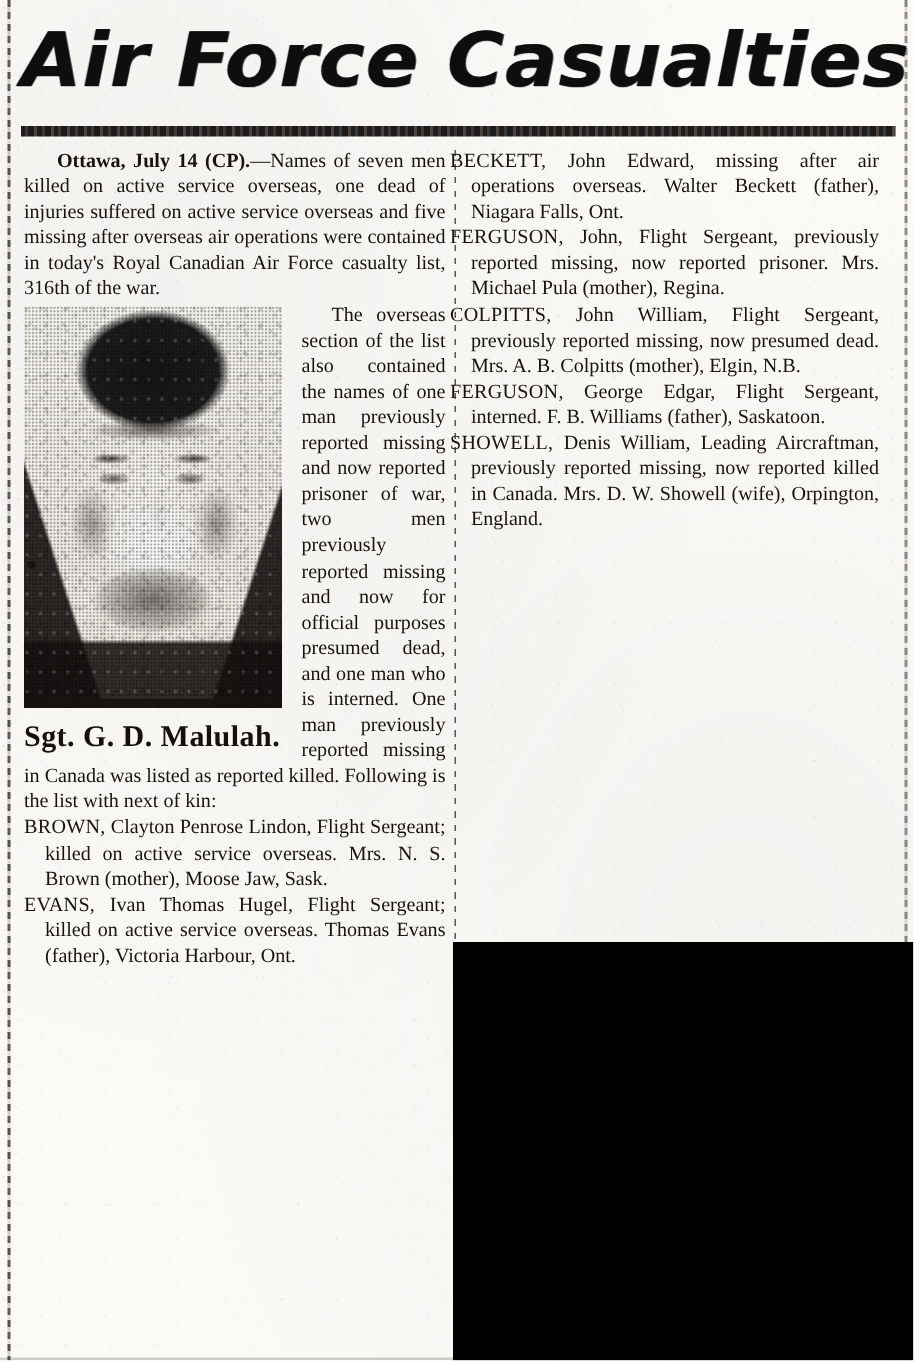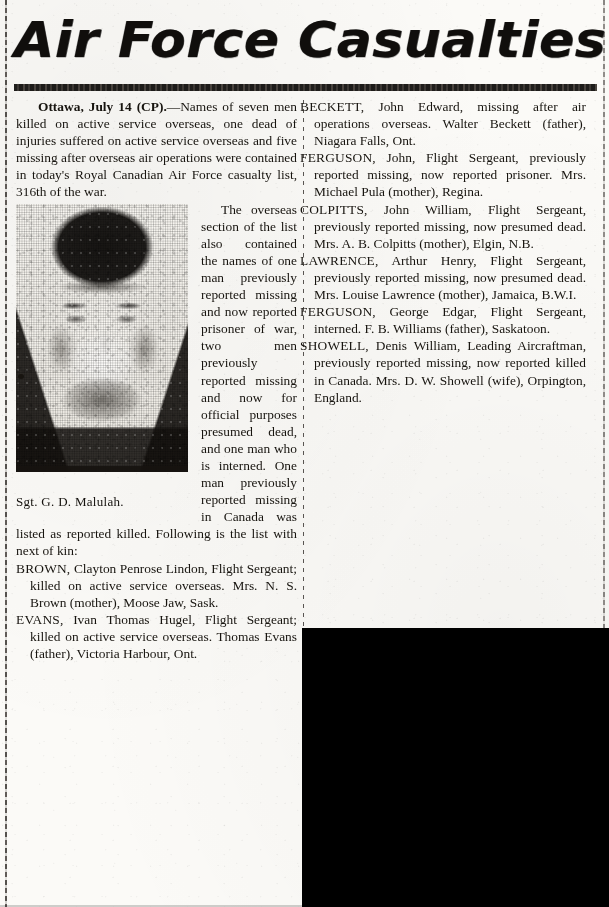--- a/index.html
+++ b/index.html
@@ -229,23 +229,23 @@
   #photo .baseline {
     position: absolute;
     left: 0; right: 0; bottom: 0;
     height: 6px;
     background: #16130f;
     opacity: 0.9;
   }
 
   #caption {
     width: 172px;
-    margin-top: 21px;
-    font-weight: 400;
-    font-size: 13px;
+    margin-top: 11px;
+    font-weight: 700;
+    font-size: 20px;
     line-height: 17px;
     letter-spacing: 0.3px;
     color: #14110d;
     text-align: left;
   }
 
   
   #ink-speck {
     position: absolute;
     left: 18px;
@@ -330,21 +330,20 @@
 
   <div class="column" id="col-right">
 
     <p class="entry"><span class="surname">BECKETT,</span><span> John Edward, missing after air operations overseas. Walter Beckett (father), Niagara Falls, Ont.</span></p>
 
     <p class="entry"><span class="surname">FERGUSON,</span><span> John, Flight Sergeant, previously reported missing, now reported prisoner. Mrs. Michael Pula (mother), Regina.</span></p>
 
 
     <p class="entry"><span class="surname">COLPITTS,</span><span> John William, Flight Sergeant, previously reported missing, now presumed dead. Mrs. A. B. Colpitts (mother), Elgin, N.B.</span></p>
 
-    <p class="entry"><span class="surname">LAWRENCE,</span><span> Arthur Henry, Flight Sergeant, previously reported missing, now presumed dead. Mrs. Louise Lawrence (mother), Jamaica, B.W.I.</span></p>
 
     <p class="entry"><span class="surname">FERGUSON,</span><span> George Edgar, Flight Sergeant, interned. F. B. Williams (father), Saskatoon.</span></p>
 
     <p class="entry"><span class="surname">SHOWELL,</span><span> Denis William, Leading Aircraftman, previously reported missing, now reported killed in Canada. Mrs. D. W. Showell (wife), Orpington, England.</span></p>
 
   </div>
 
   <div id="ink-speck"></div>
 
   <div id="black-block"></div>

